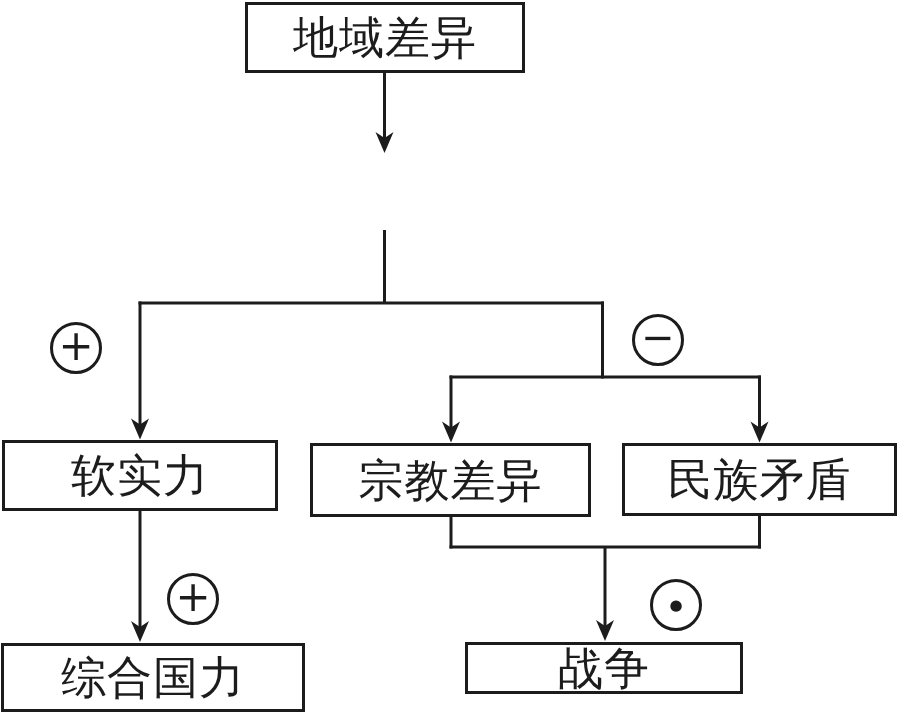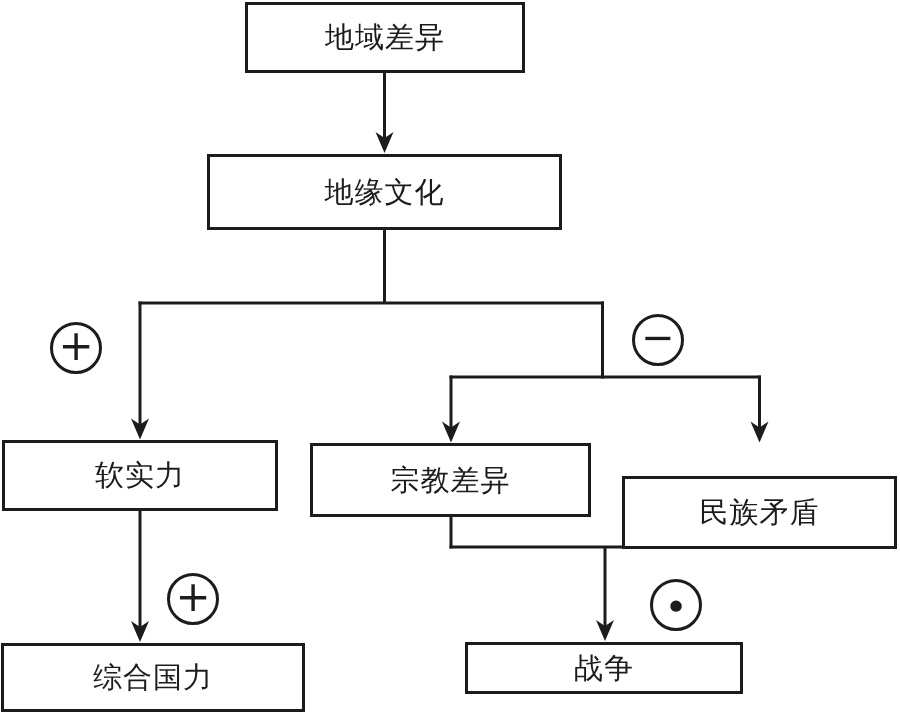--- a/index.html
+++ b/index.html
@@ -22,21 +22,21 @@
     height: 718px;
   }
   .node {
     position: absolute;
     box-sizing: border-box;
     border: 3px solid #1c1c1c;
     background: #ffffff;
     display: flex;
     align-items: center;
     justify-content: center;
-    font-size: 29px;
+    font-size: 45px;
     line-height: 1;
     color: #1c1c1c;
     letter-spacing: 1px;
     white-space: nowrap;
   }
   .badge {
     position: absolute;
     box-sizing: border-box;
     width: 52px;
     height: 52px;
@@ -61,21 +61,21 @@
   }
   .badge .sym-dot {
     font-size: 15px;
     transform: none;
   }
   
   #node-regional-difference { left: 245px; top: 2px;   width: 280px; height: 71px; }
   #node-geo-culture         { left: 207px; top: 154px; width: 355px; height: 76px; }
   #node-soft-power          { left: 2px;   top: 440px; width: 276px; height: 71px; }
   #node-religious-difference{ left: 310px; top: 443px; width: 281px; height: 74px; }
-  #node-ethnic-conflict     { left: 622px; top: 443px; width: 275px; height: 73px; margin-top: 33px; }
+  #node-ethnic-conflict     { left: 622px; top: 443px; width: 275px; height: 73px; }
   #node-national-power      { left: 1px;   top: 643px; width: 304px; height: 69px; }
   #node-war                 { left: 465px; top: 642px; width: 278px; height: 52px; }
   
   #badge-plus-top    { left: 50px;  top: 322px; }
   #badge-minus       { left: 632px; top: 314px; }
   #badge-plus-bottom { left: 167px; top: 573px; }
   #badge-dot         { left: 650px; top: 579px; }
 </style>
 </head>
 <body>
@@ -125,23 +125,20 @@
       <path d="M449.5 547 H761"></path>
       <path d="M605 547 V627"></path>
       <path d="M605 641 L596 620 L605 626 L614 620 Z" fill="#1c1c1c" stroke="none"></path>
     </g>
   </svg>
 
   <div class="node" id="node-regional-difference">
     <span>地域差异</span>
   </div>
 
-  <div class="node" id="node-geo-culture">
-    <span>地缘文化</span>
-  </div>
 
   <div class="node" id="node-soft-power">
     <span>软实力</span>
   </div>
 
   <div class="node" id="node-religious-difference">
     <span>宗教差异</span>
   </div>
 
   <div class="node" id="node-ethnic-conflict">

